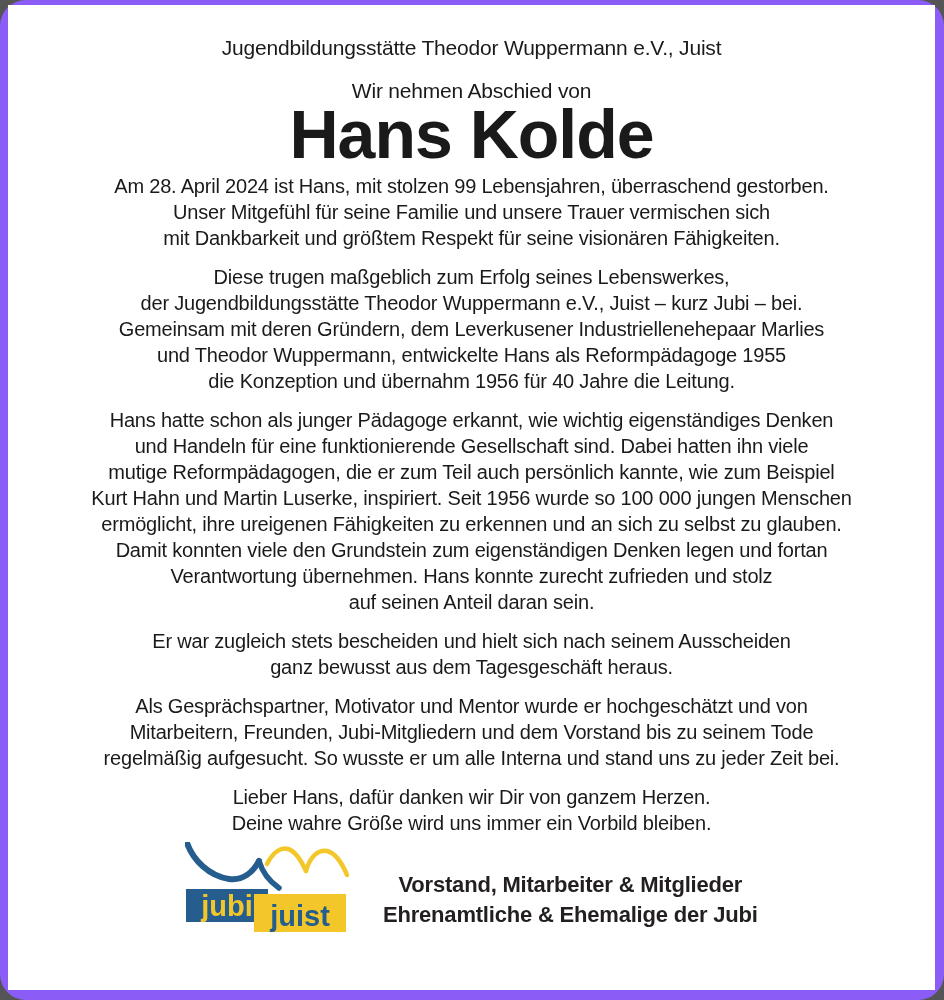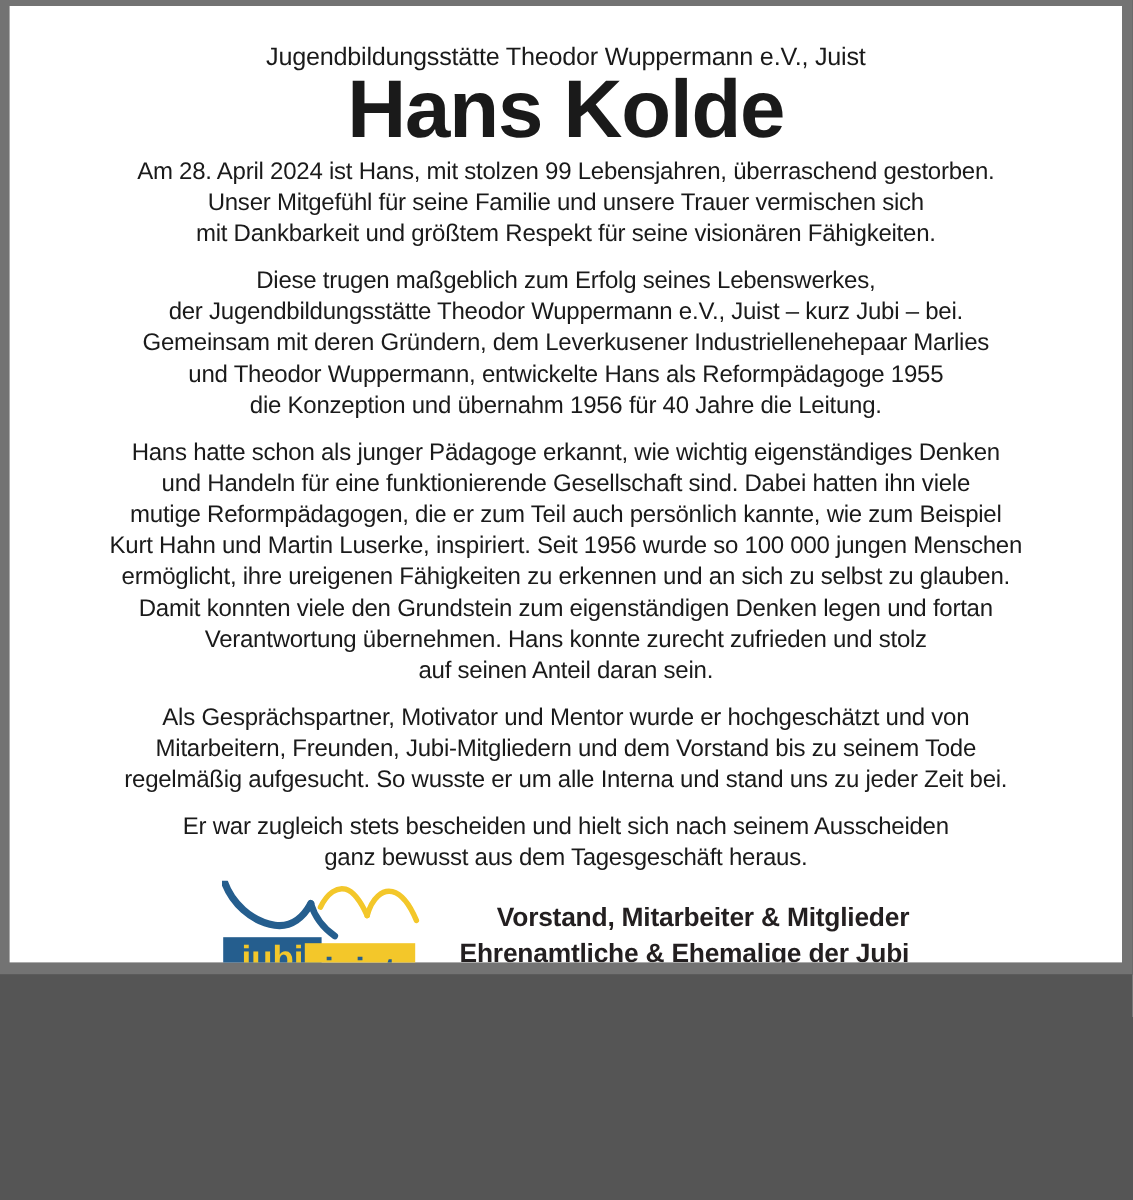--- a/index.html
+++ b/index.html
@@ -1,21 +1,22 @@
 <!DOCTYPE html>
 <html><head>
 <meta charset="utf-8">
 <style>
   html,body { margin:0; padding:0; background:#555; }
   .frame {
     position:relative;
-    width:944px; height:812px;
-    background:#737373;
+    width:944px; height:1000px;
+    background:#8b5cf6;
     font-family:"Liberation Sans","DejaVu Sans",sans-serif;
     color:#1a1a1a;
+    border-radius:26px;
   }
   .sheet {
     position:absolute;
     left:8px; top:5px; right:9px; bottom:10px;
     background:#ffffff;
     text-align:center;
     overflow:hidden;
   }
   .org {
     margin-top:31px;
@@ -48,59 +49,62 @@
     position:absolute;
     left:177px; top:0;
     width:165px; height:92px;
   }
   .logo text {
     font-family:"Liberation Sans","DejaVu Sans",sans-serif;
     font-weight:bold;
   }
   .signature {
     position:absolute;
-    left:375px; top:16px;
-    text-align:right;
+    left:375px; top:28px;
+    text-align:center;
     font-weight:bold;
     font-size:22px; line-height:30px;
     letter-spacing:-0.2px;
     white-space:pre-line;
     color:#231f20;
   }
 </style>
 </head>
 <body>
 
 <div class="frame">
   <div class="sheet">
 
     <div class="org">Jugendbildungsstätte Theodor Wuppermann e.V., Juist</div>
+    <div class="intro">Wir nehmen Abschied von</div>
     <div class="name">Hans Kolde</div>
 
     <p class="body first">Am 28. April 2024 ist Hans, mit stolzen 99 Lebensjahren, überraschend gestorben.
 Unser Mitgefühl für seine Familie und unsere Trauer vermischen sich
 mit Dankbarkeit und größtem Respekt für seine visionären Fähigkeiten.</p>
     <p class="body">Diese trugen maßgeblich zum Erfolg seines Lebenswerkes,
 der Jugendbildungsstätte Theodor Wuppermann e.V., Juist – kurz Jubi – bei.
 Gemeinsam mit deren Gründern, dem Leverkusener Industriellenehepaar Marlies
 und Theodor Wuppermann, entwickelte Hans als Reformpädagoge 1955
 die Konzeption und übernahm 1956 für 40 Jahre die Leitung.</p>
     <p class="body">Hans hatte schon als junger Pädagoge erkannt, wie wichtig eigenständiges Denken
 und Handeln für eine funktionierende Gesellschaft sind. Dabei hatten ihn viele
 mutige Reformpädagogen, die er zum Teil auch persönlich kannte, wie zum Beispiel
 Kurt Hahn und Martin Luserke, inspiriert. Seit 1956 wurde so 100 000 jungen Menschen
 ermöglicht, ihre ureigenen Fähigkeiten zu erkennen und an sich zu selbst zu glauben.
 Damit konnten viele den Grundstein zum eigenständigen Denken legen und fortan
 Verantwortung übernehmen. Hans konnte zurecht zufrieden und stolz
 auf seinen Anteil daran sein.</p>
+    <p class="body">Er war zugleich stets bescheiden und hielt sich nach seinem Ausscheiden
+ganz bewusst aus dem Tagesgeschäft heraus.</p>
     <p class="body">Als Gesprächspartner, Motivator und Mentor wurde er hochgeschätzt und von
 Mitarbeitern, Freunden, Jubi-Mitgliedern und dem Vorstand bis zu seinem Tode
 regelmäßig aufgesucht. So wusste er um alle Interna und stand uns zu jeder Zeit bei.</p>
-    <p class="body">Er war zugleich stets bescheiden und hielt sich nach seinem Ausscheiden
-ganz bewusst aus dem Tagesgeschäft heraus.</p>
+    <p class="body">Lieber Hans, dafür danken wir Dir von ganzem Herzen.
+Deine wahre Größe wird uns immer ein Vorbild bleiben.</p>
 
     <div class="footer">
       <svg class="logo" viewBox="0 0 165 92" aria-hidden="true">
 
         <g>
           <path d="M2,1 C8,18 24,34 44,37 C58,39 68,30 74,19" fill="none" stroke-width="6" stroke-linecap="round" stroke="#255e8e"></path>
           <path d="M74,19 C77,29 84,39 94,46" fill="none" stroke-width="5.5" stroke-linecap="round" stroke="#255e8e"></path>
         </g>
 
         <g>

